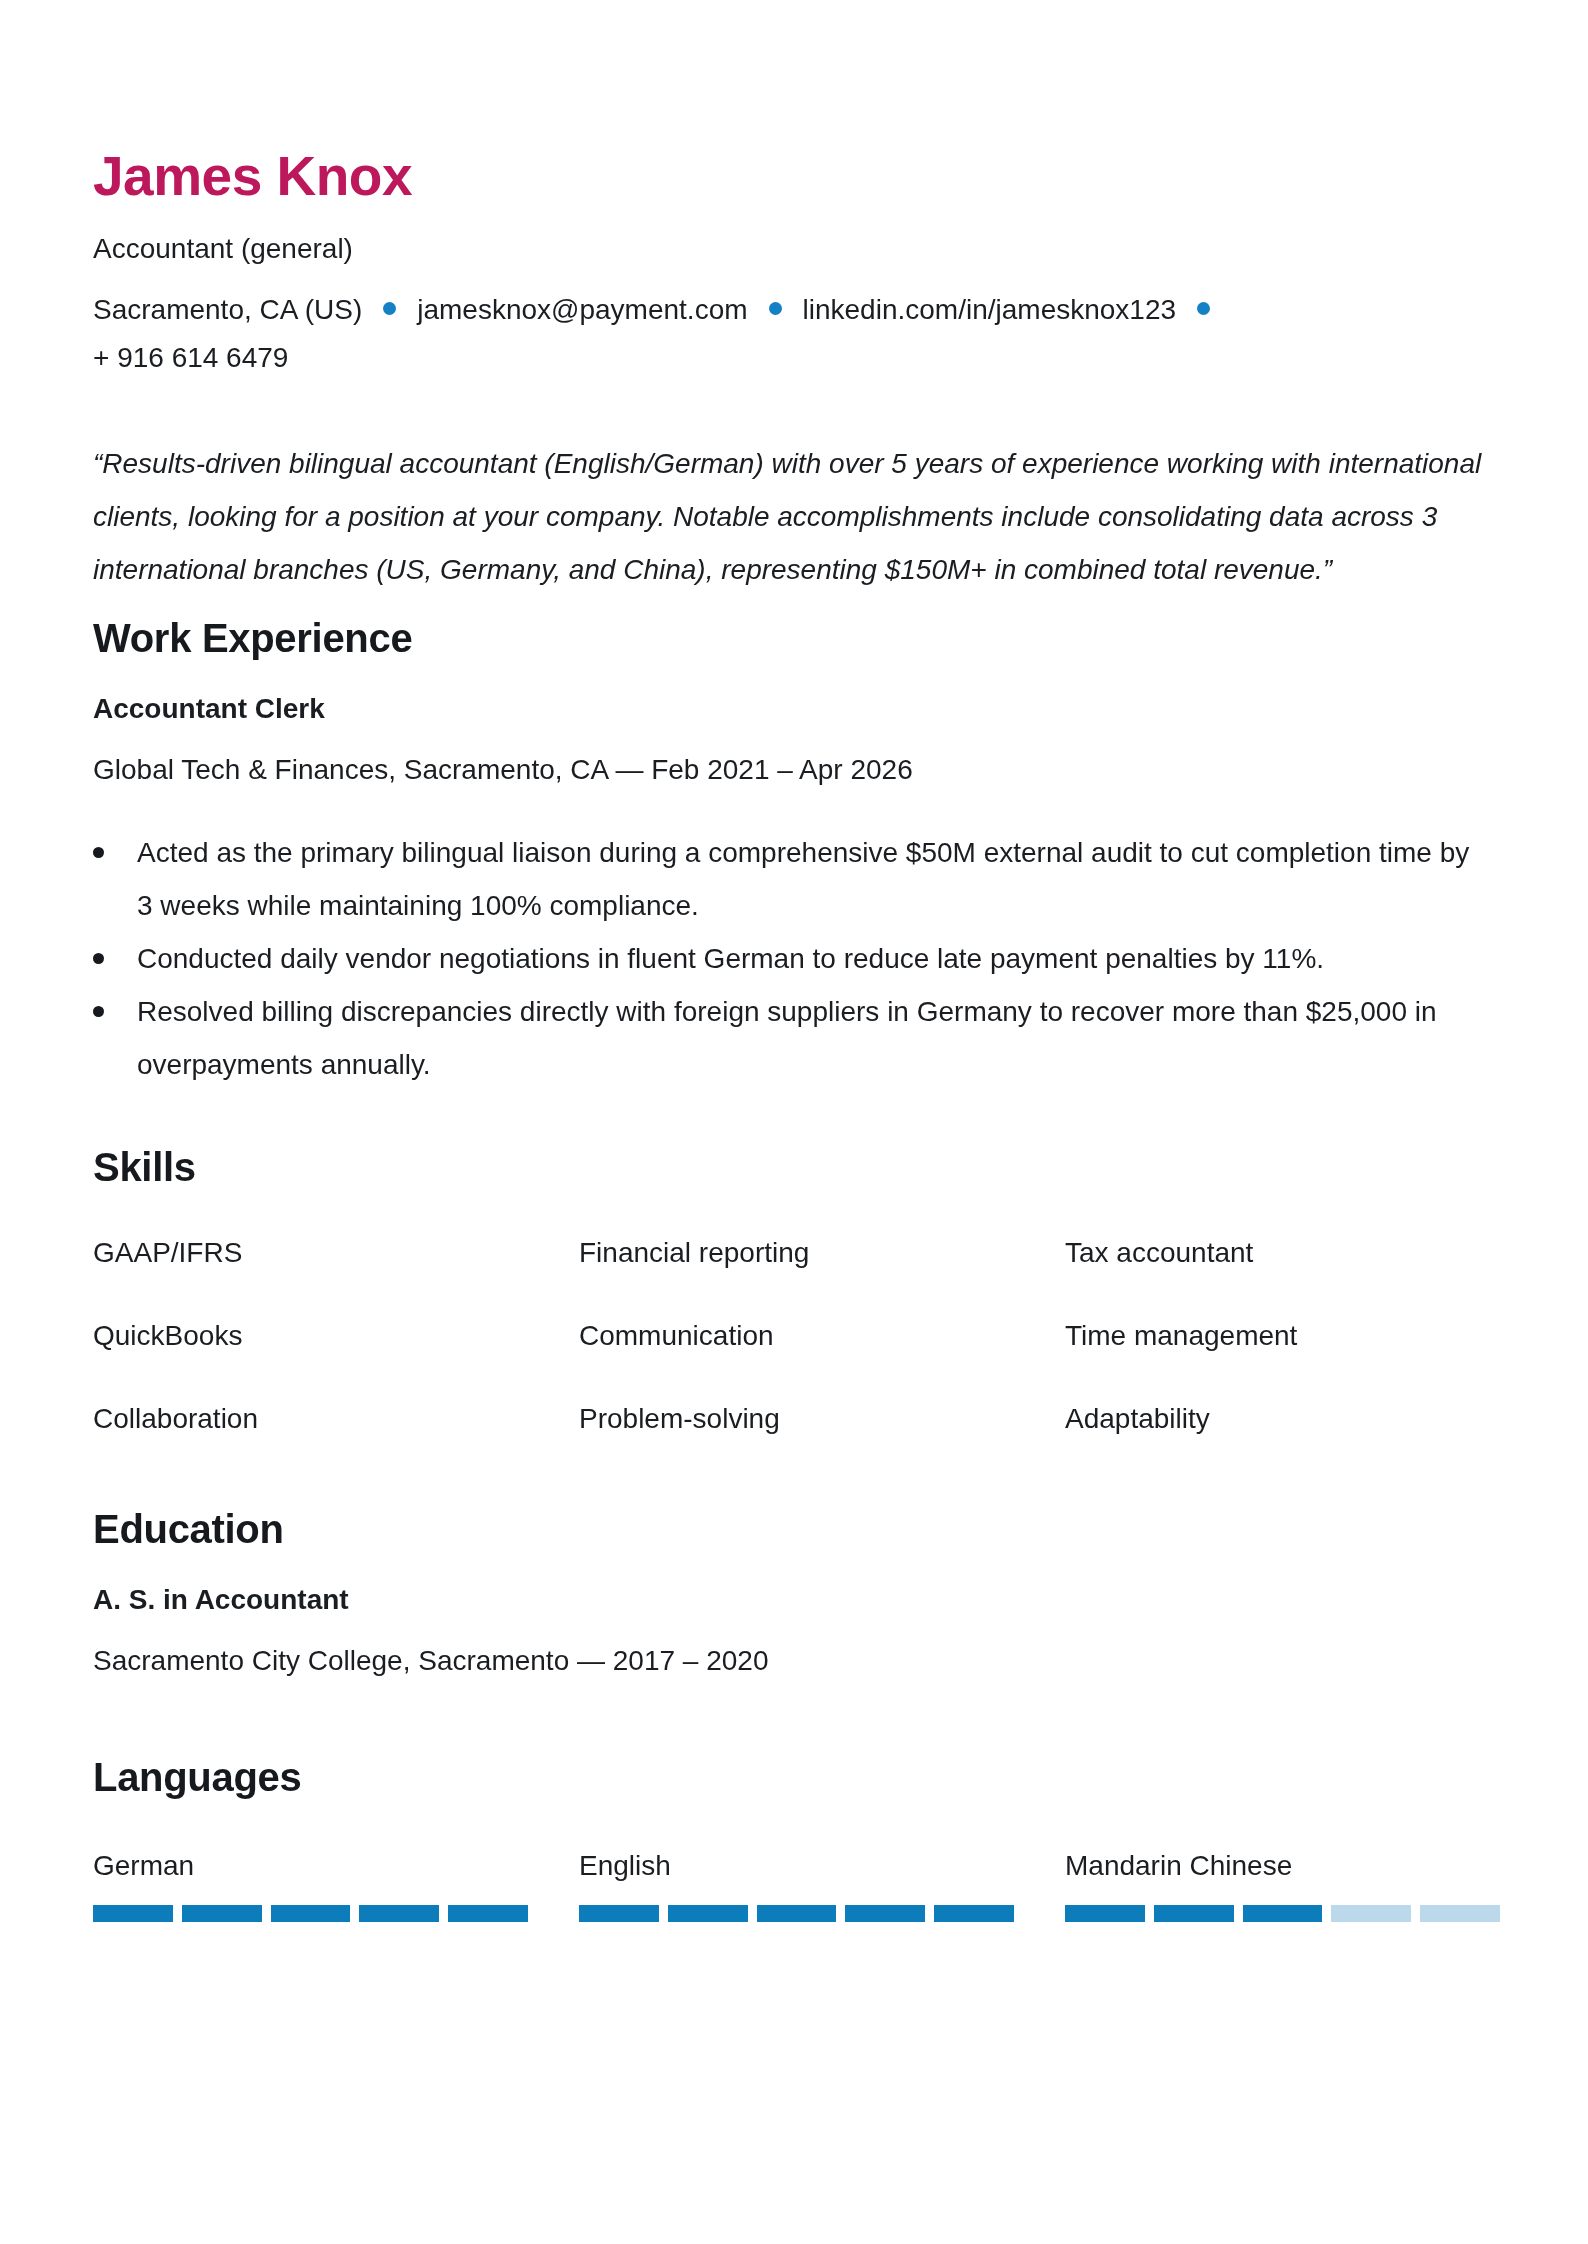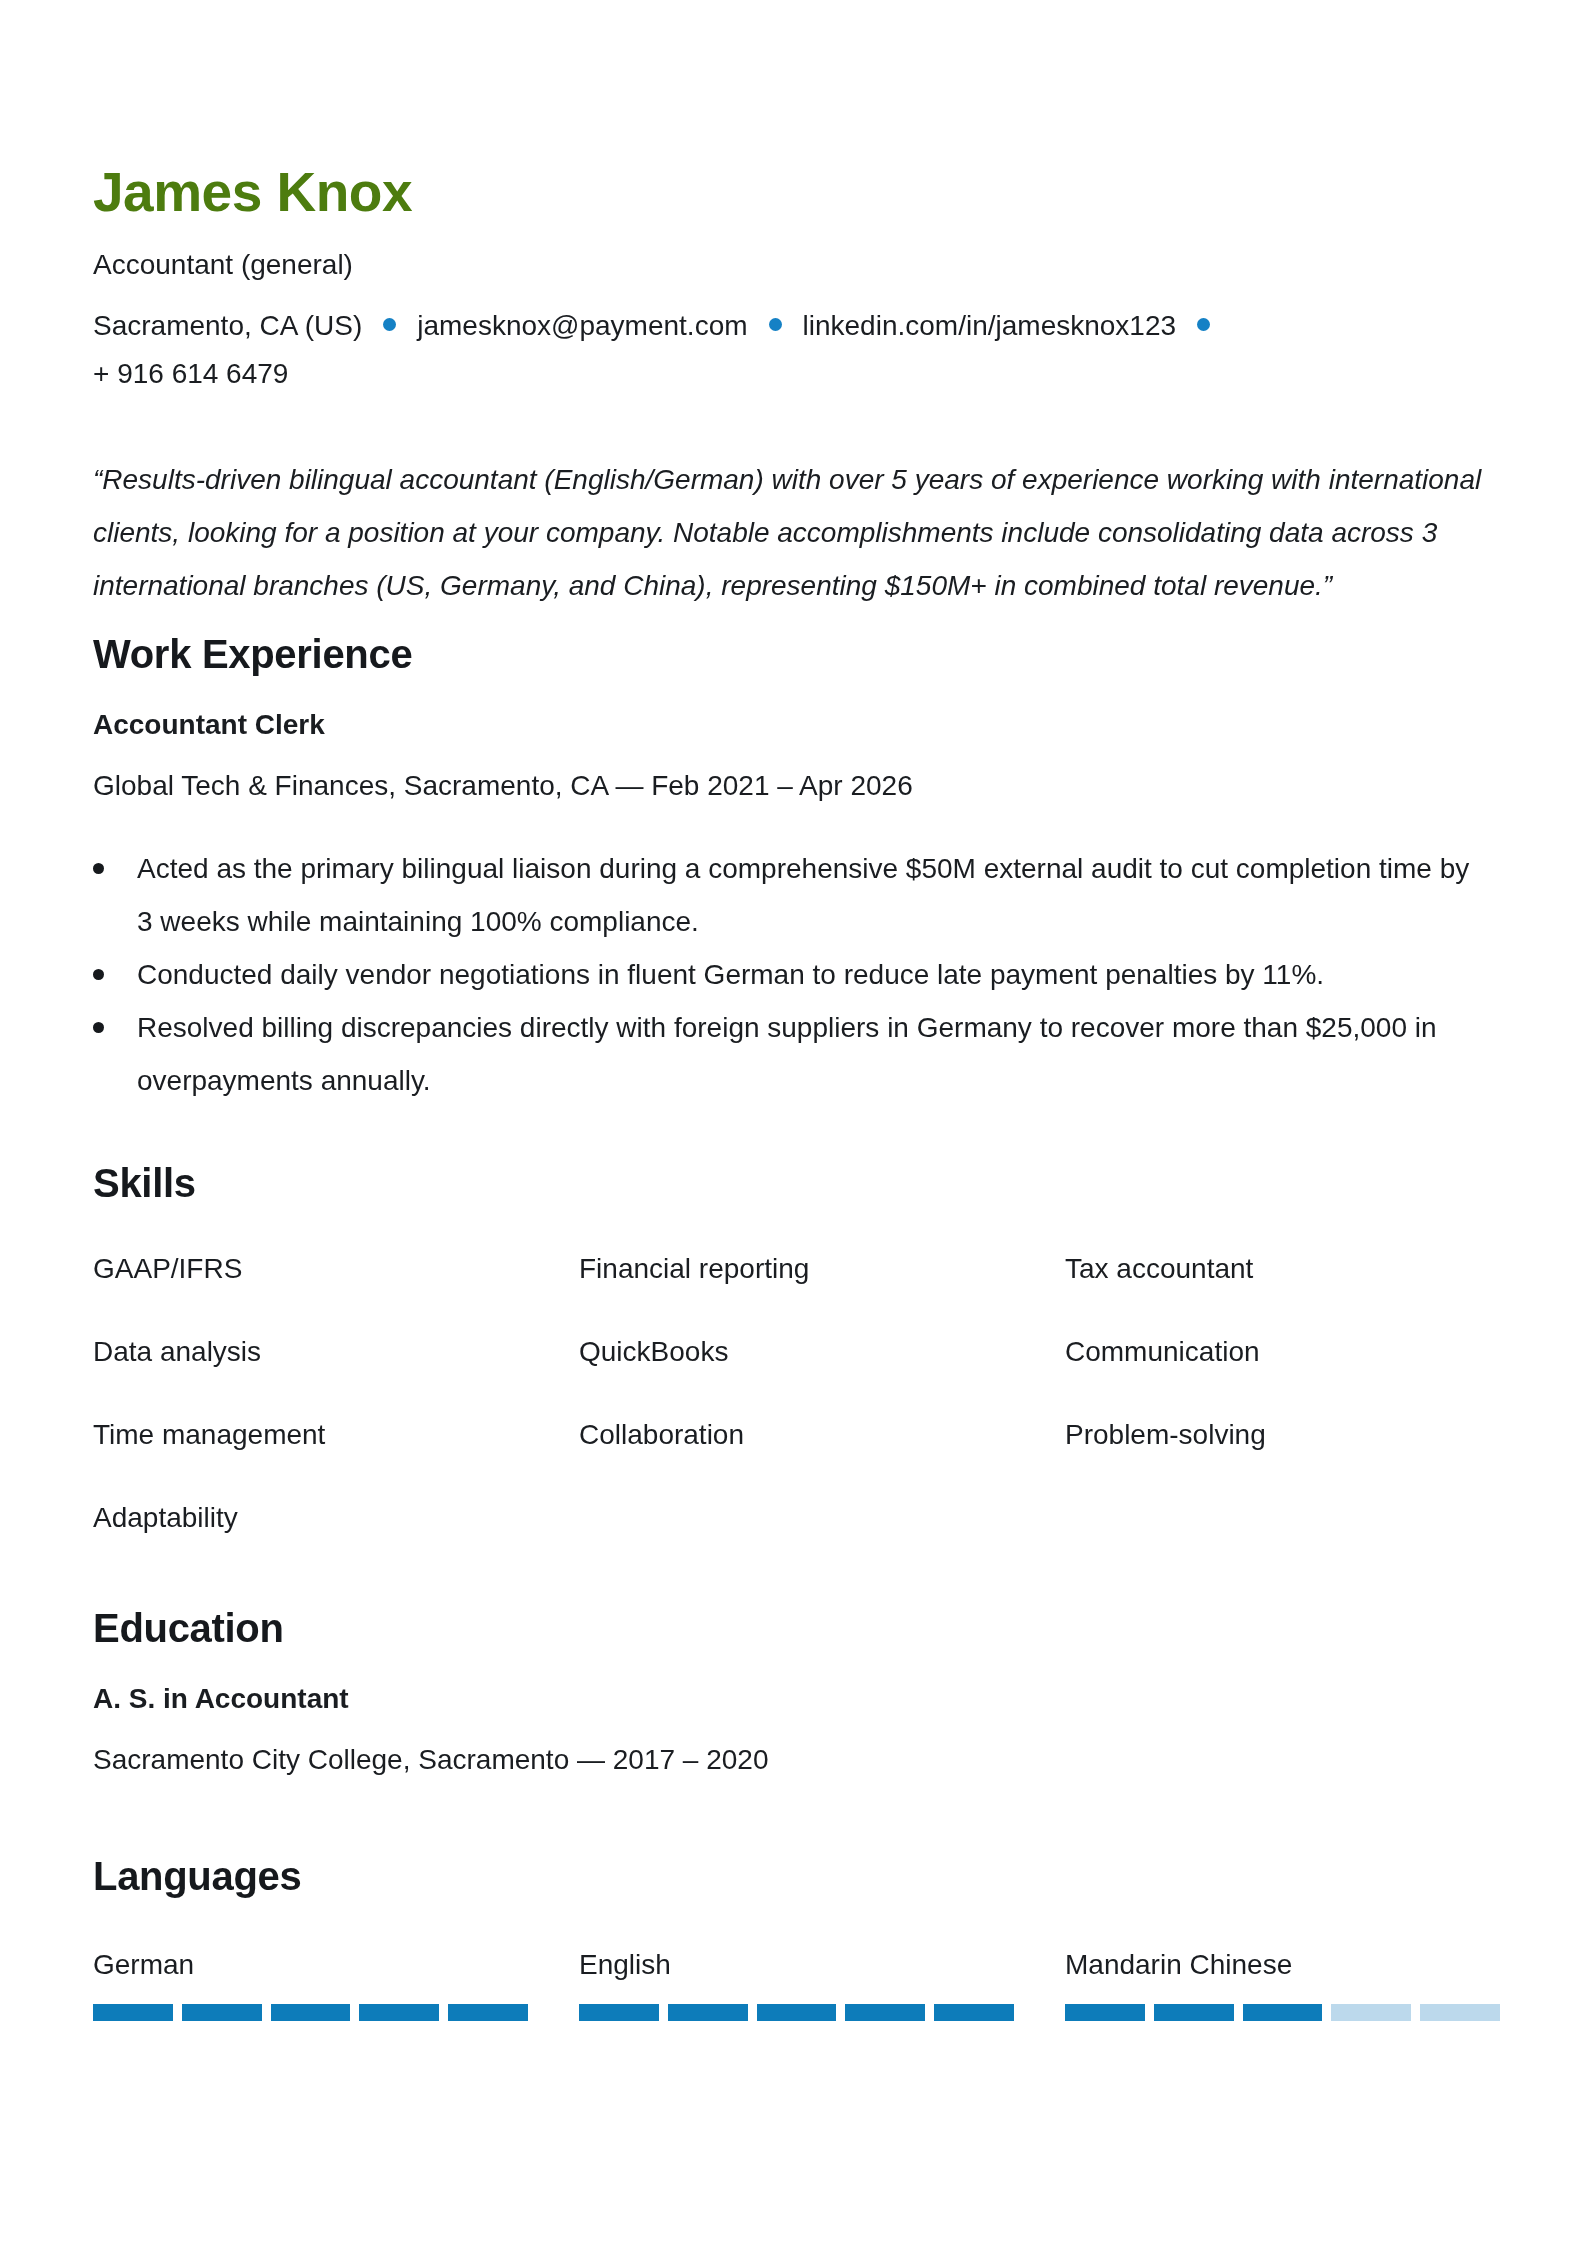--- a/index.html
+++ b/index.html
@@ -22,22 +22,21 @@
     width: 1588px;
     height: 2244px;
     padding: 145px 93px 0 93px;
     background: var(--page-bg);
   }
   h1.name {
     font-size: 55px;
     font-weight: 700;
     letter-spacing: -0.5px;
     line-height: 62px;
-    color: #4d7c0f;
-    margin-top: 16px;
+    color: #be185d;
   }
   .title-line {
     margin-top: 25px;
     font-size: 28px;
     line-height: 33px;
   }
   .contact {
     margin-top: 21px;
     font-size: 28px;
     line-height: 48px;
@@ -149,21 +148,20 @@
     <li><span class="marker"></span><span>Acted as the primary bilingual liaison during a comprehensive $50M external audit to cut completion time by 3 weeks while maintaining 100% compliance.</span></li>
     <li><span class="marker"></span><span>Conducted daily vendor negotiations in fluent German to reduce late payment penalties by 11%.</span></li>
     <li><span class="marker"></span><span>Resolved billing discrepancies directly with foreign suppliers in Germany to recover more than $25,000 in overpayments annually.</span></li>
   </ul>
 
   <h2 class="section-heading h-skills">Skills</h2>
   <div class="grid3">
     <span>GAAP/IFRS</span>
     <span>Financial reporting</span>
     <span>Tax accountant</span>
-    <span>Data analysis</span>
     <span>QuickBooks</span>
     <span>Communication</span>
     <span>Time management</span>
     <span>Collaboration</span>
     <span>Problem-solving</span>
     <span>Adaptability</span>
   </div>
 
   <h2 class="section-heading h-education">Education</h2>
   <div class="sub-title">A. S. in Accountant</div>

